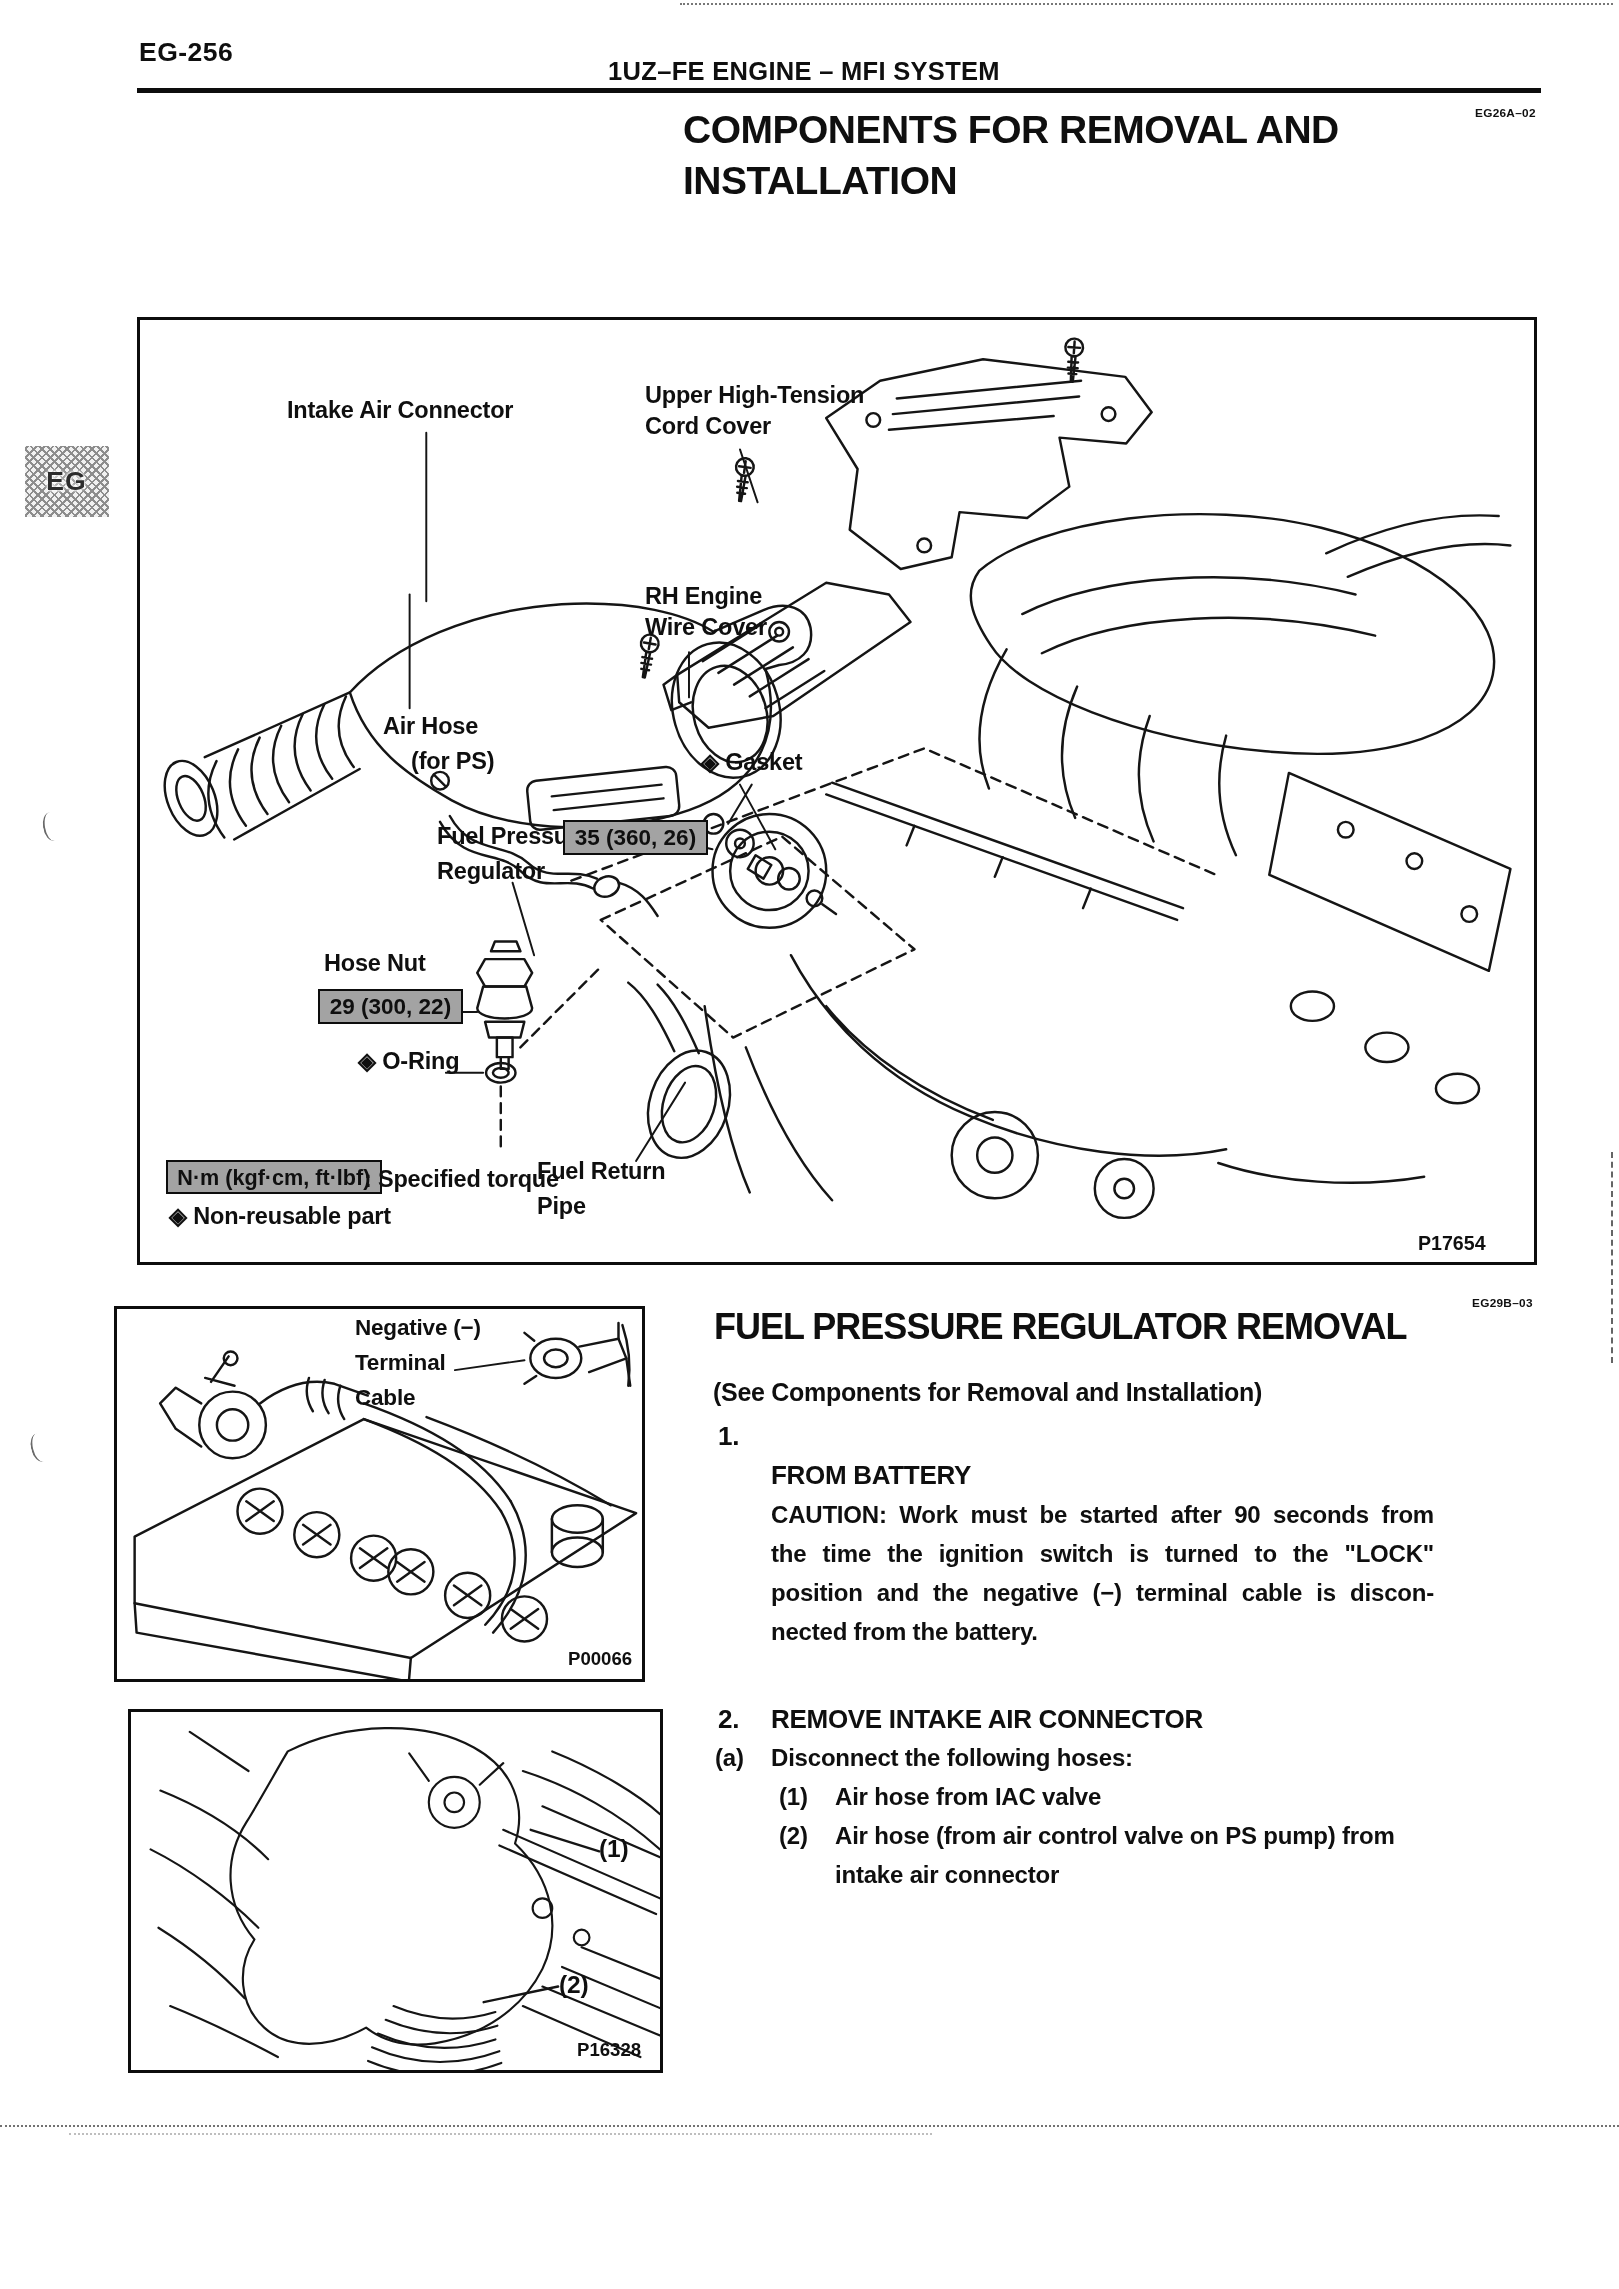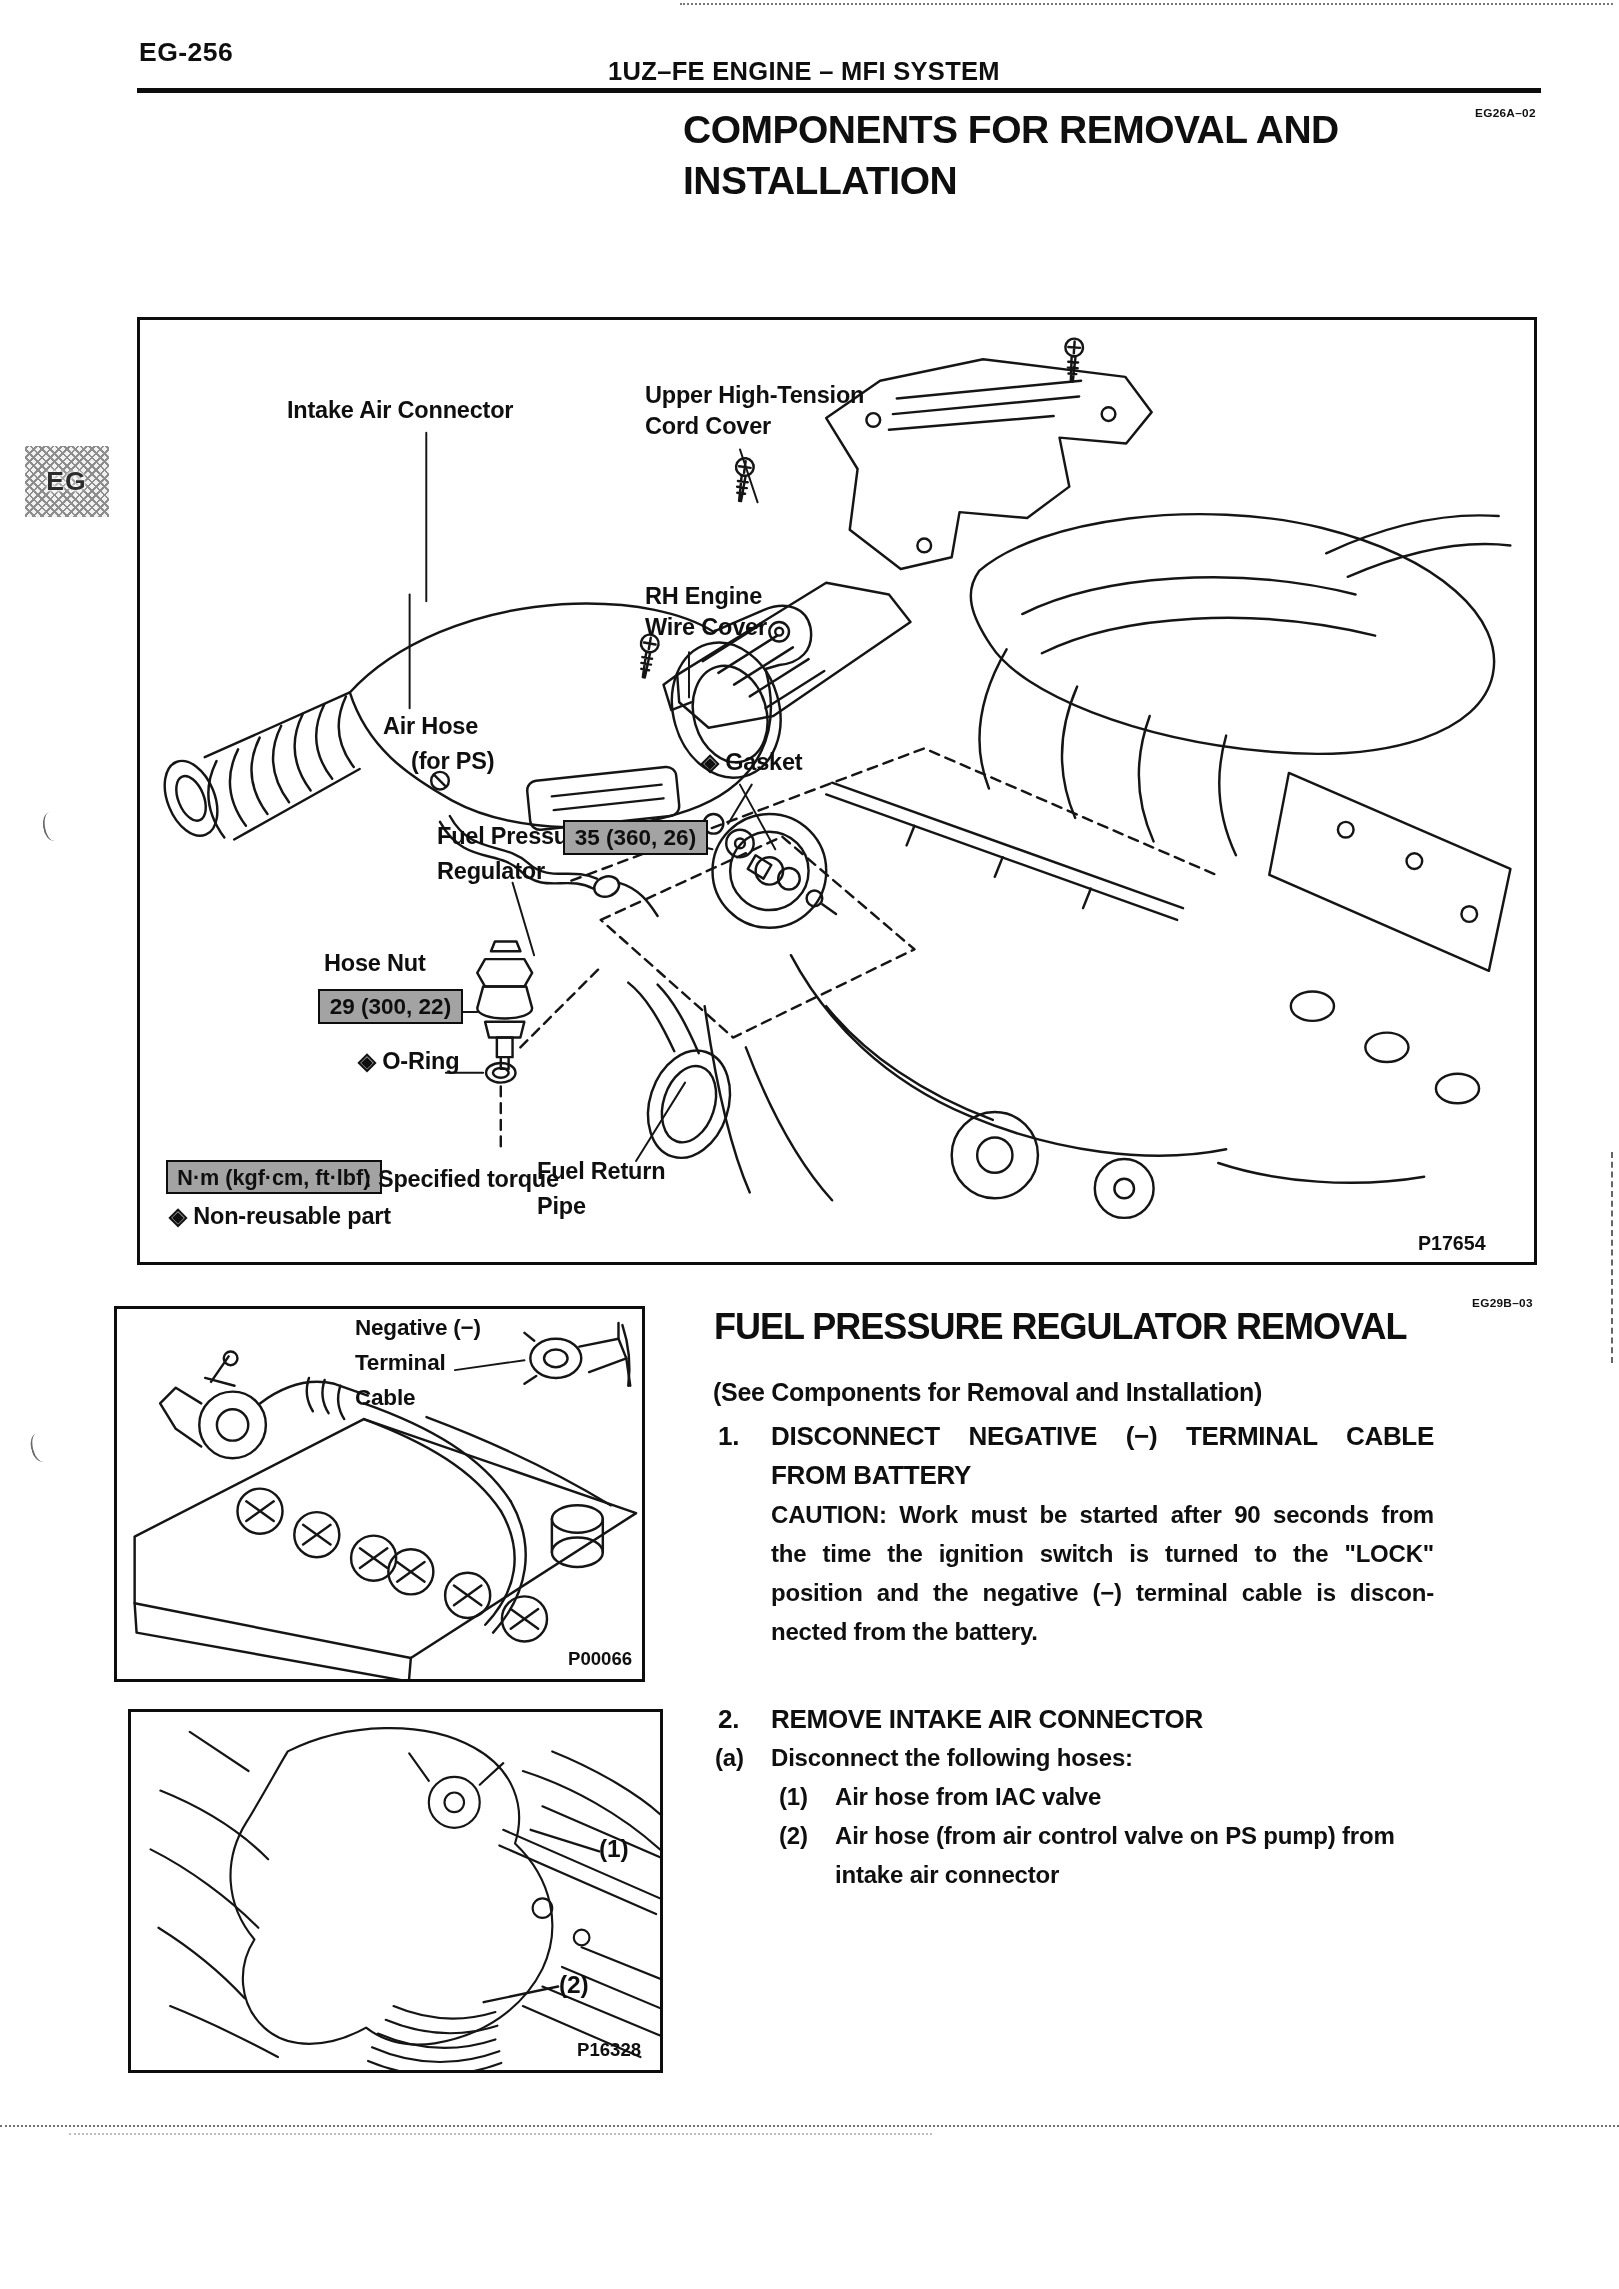--- a/index.html
+++ b/index.html
@@ -287,21 +287,20 @@
     <div class="lbl" style="left:468px;top:125px;font-size:24.5px;">(1)</div>
     <div class="lbl" style="left:428px;top:261px;font-size:24.5px;">(2)</div>
     <div class="pcode" style="left:446px;top:329px;">P16328</div>
   </div>
 
   <div class="h2" style="left:714px;top:1309px;">FUEL PRESSURE REGULATOR REMOVAL</div>
   <div class="smallcode" style="left:1472px;top:1296px;">EG29B–03</div>
   <div class="subhead" style="left:713px;top:1380px;">(See Components for Removal and Installation)</div>
 
   <div class="rhead" style="left:718px;top:1423px;">1.</div>
-  <div class="rjusthead" style="left:771px;top:1423px;width:663px;">DISCONNECT  NEGATIVE  (−)  TERMINAL  CABLE</div>
   <div class="rhead" style="left:771px;top:1462px;">FROM BATTERY</div>
   <div class="rjust" style="left:771px;top:1503px;width:663px;">CAUTION: Work must be started after 90 seconds from</div>
   <div class="rjust" style="left:771px;top:1542px;width:663px;">the time the ignition switch is turned to the "LOCK"</div>
   <div class="rjust" style="left:771px;top:1581px;width:663px;">position and the negative (−) terminal cable is discon-</div>
   <div class="rline" style="left:771px;top:1620px;">nected from the battery.</div>
 
   <div class="rhead" style="left:718px;top:1706px;">2.</div>
   <div class="rhead" style="left:771px;top:1706px;">REMOVE INTAKE AIR CONNECTOR</div>
   <div class="rline" style="left:715px;top:1746px;">(a)</div>
   <div class="rline" style="left:771px;top:1746px;">Disconnect the following hoses:</div>

